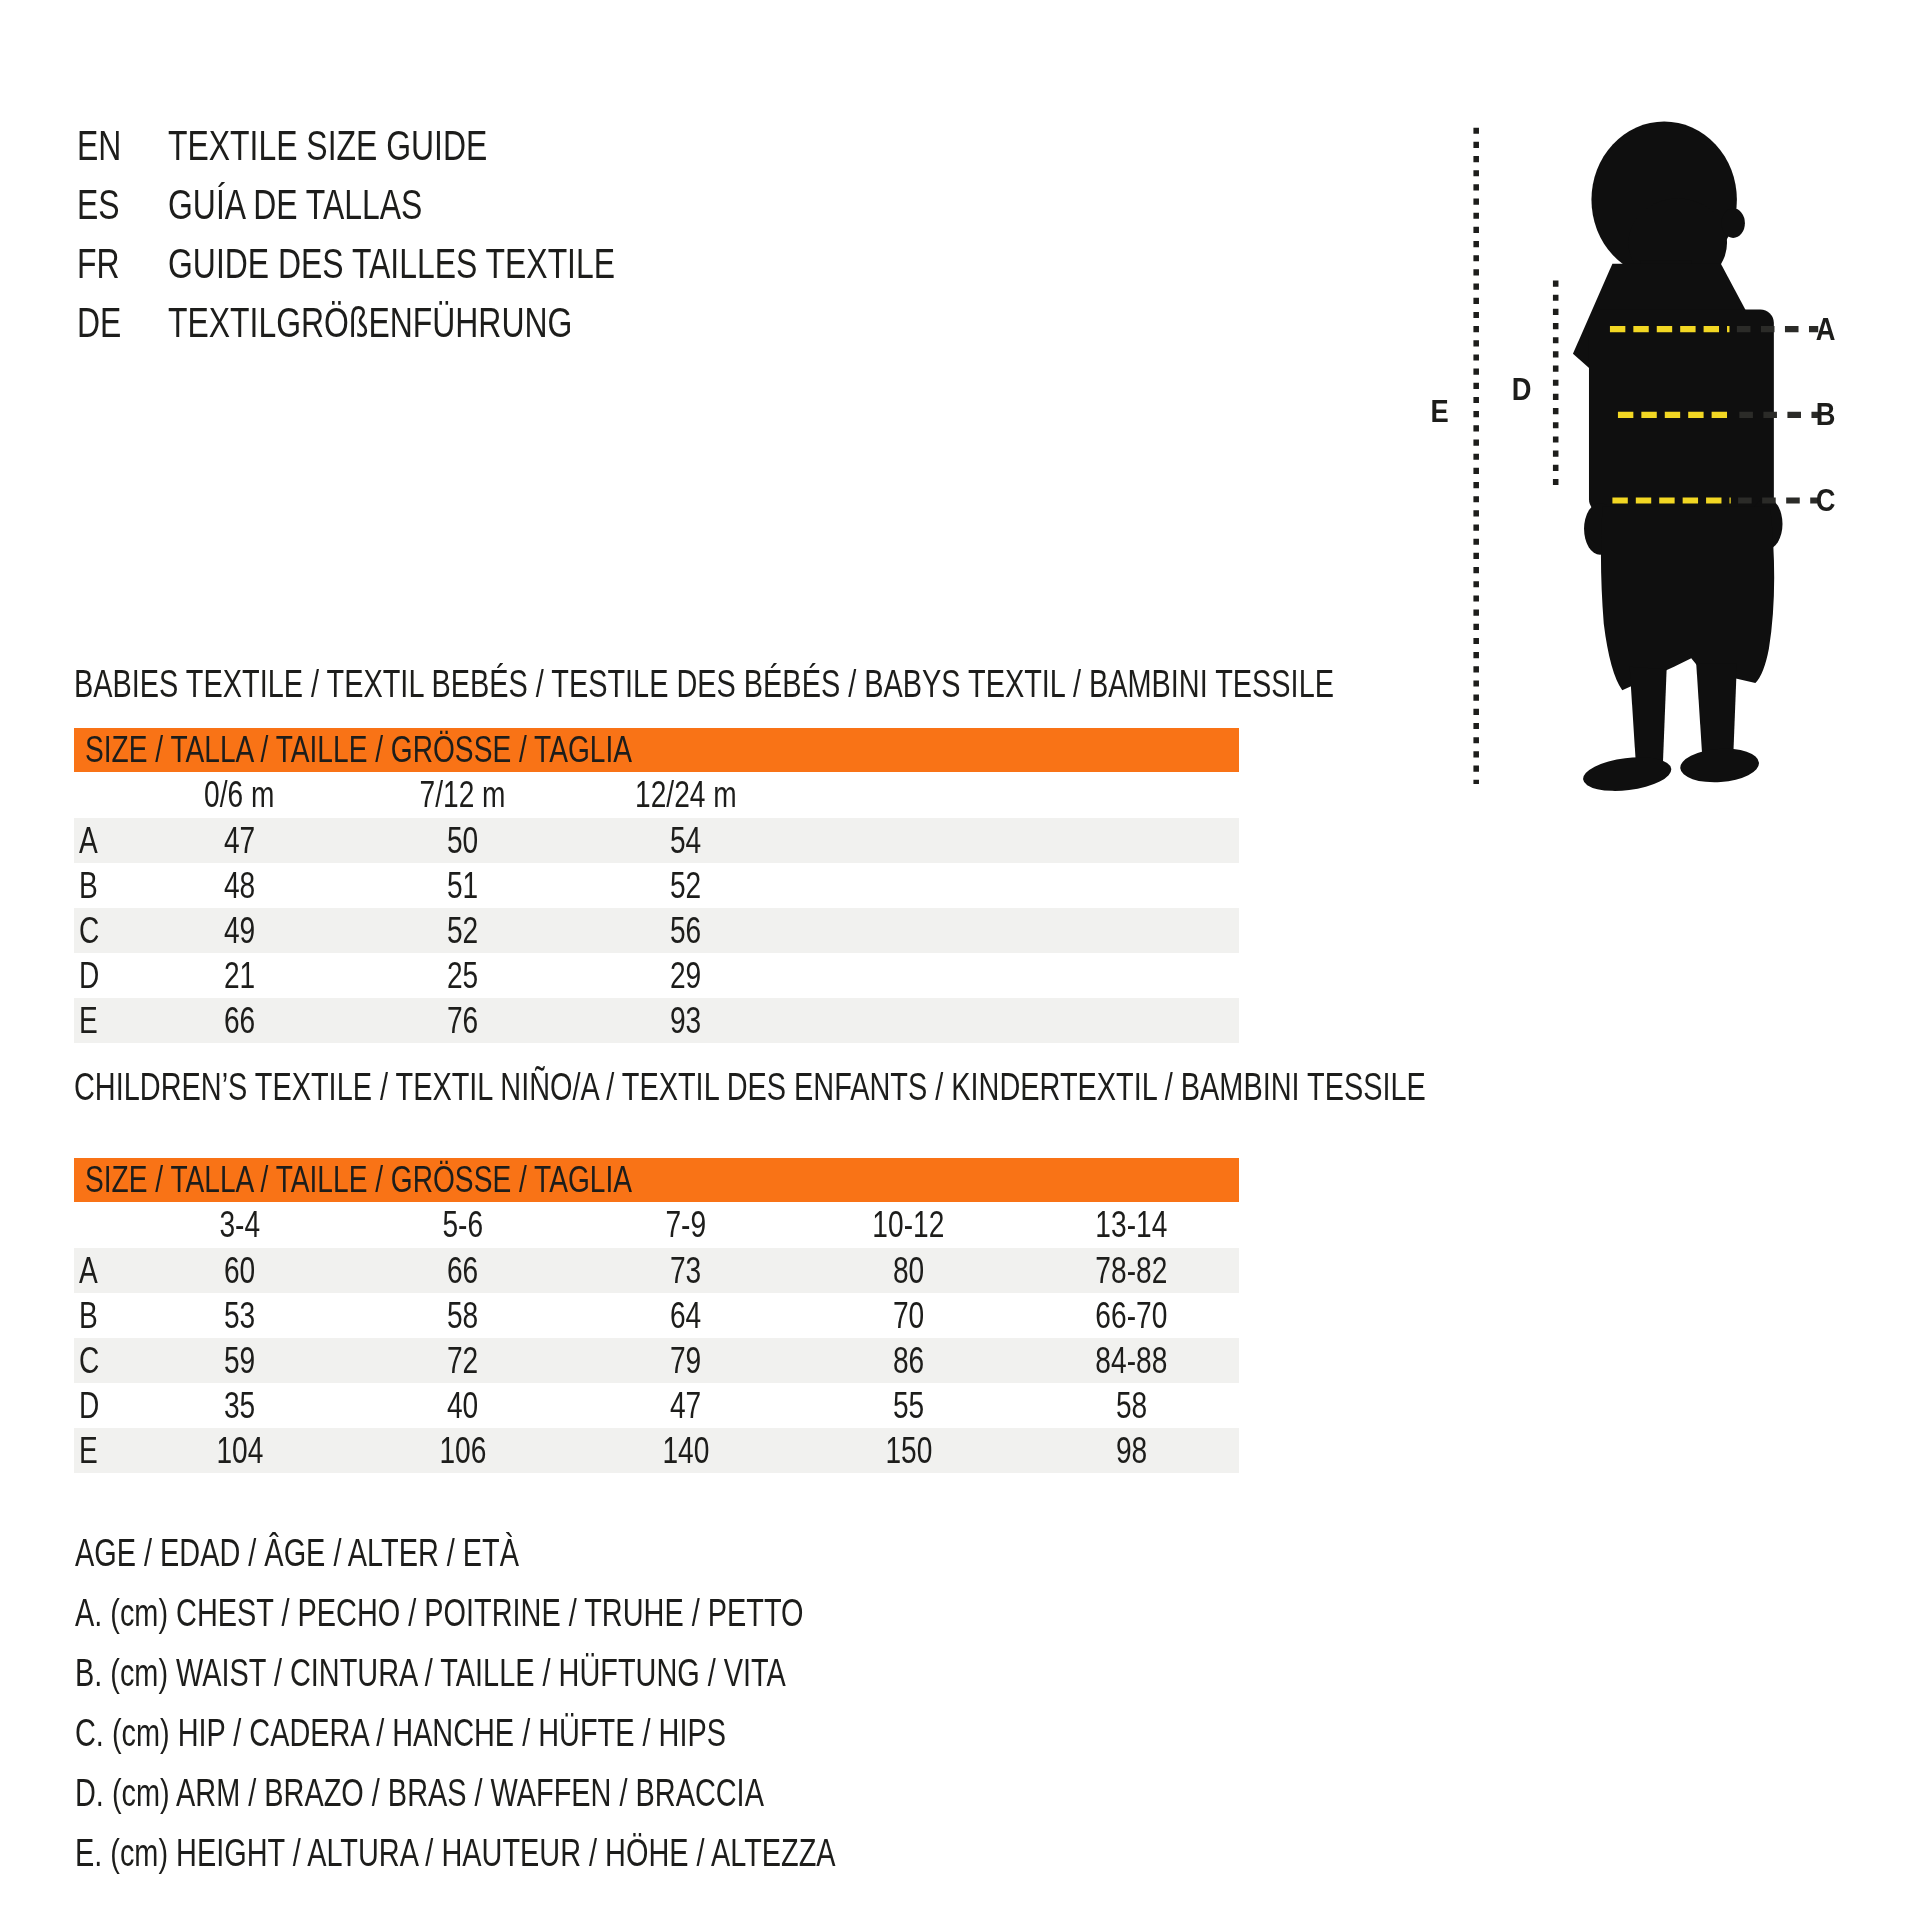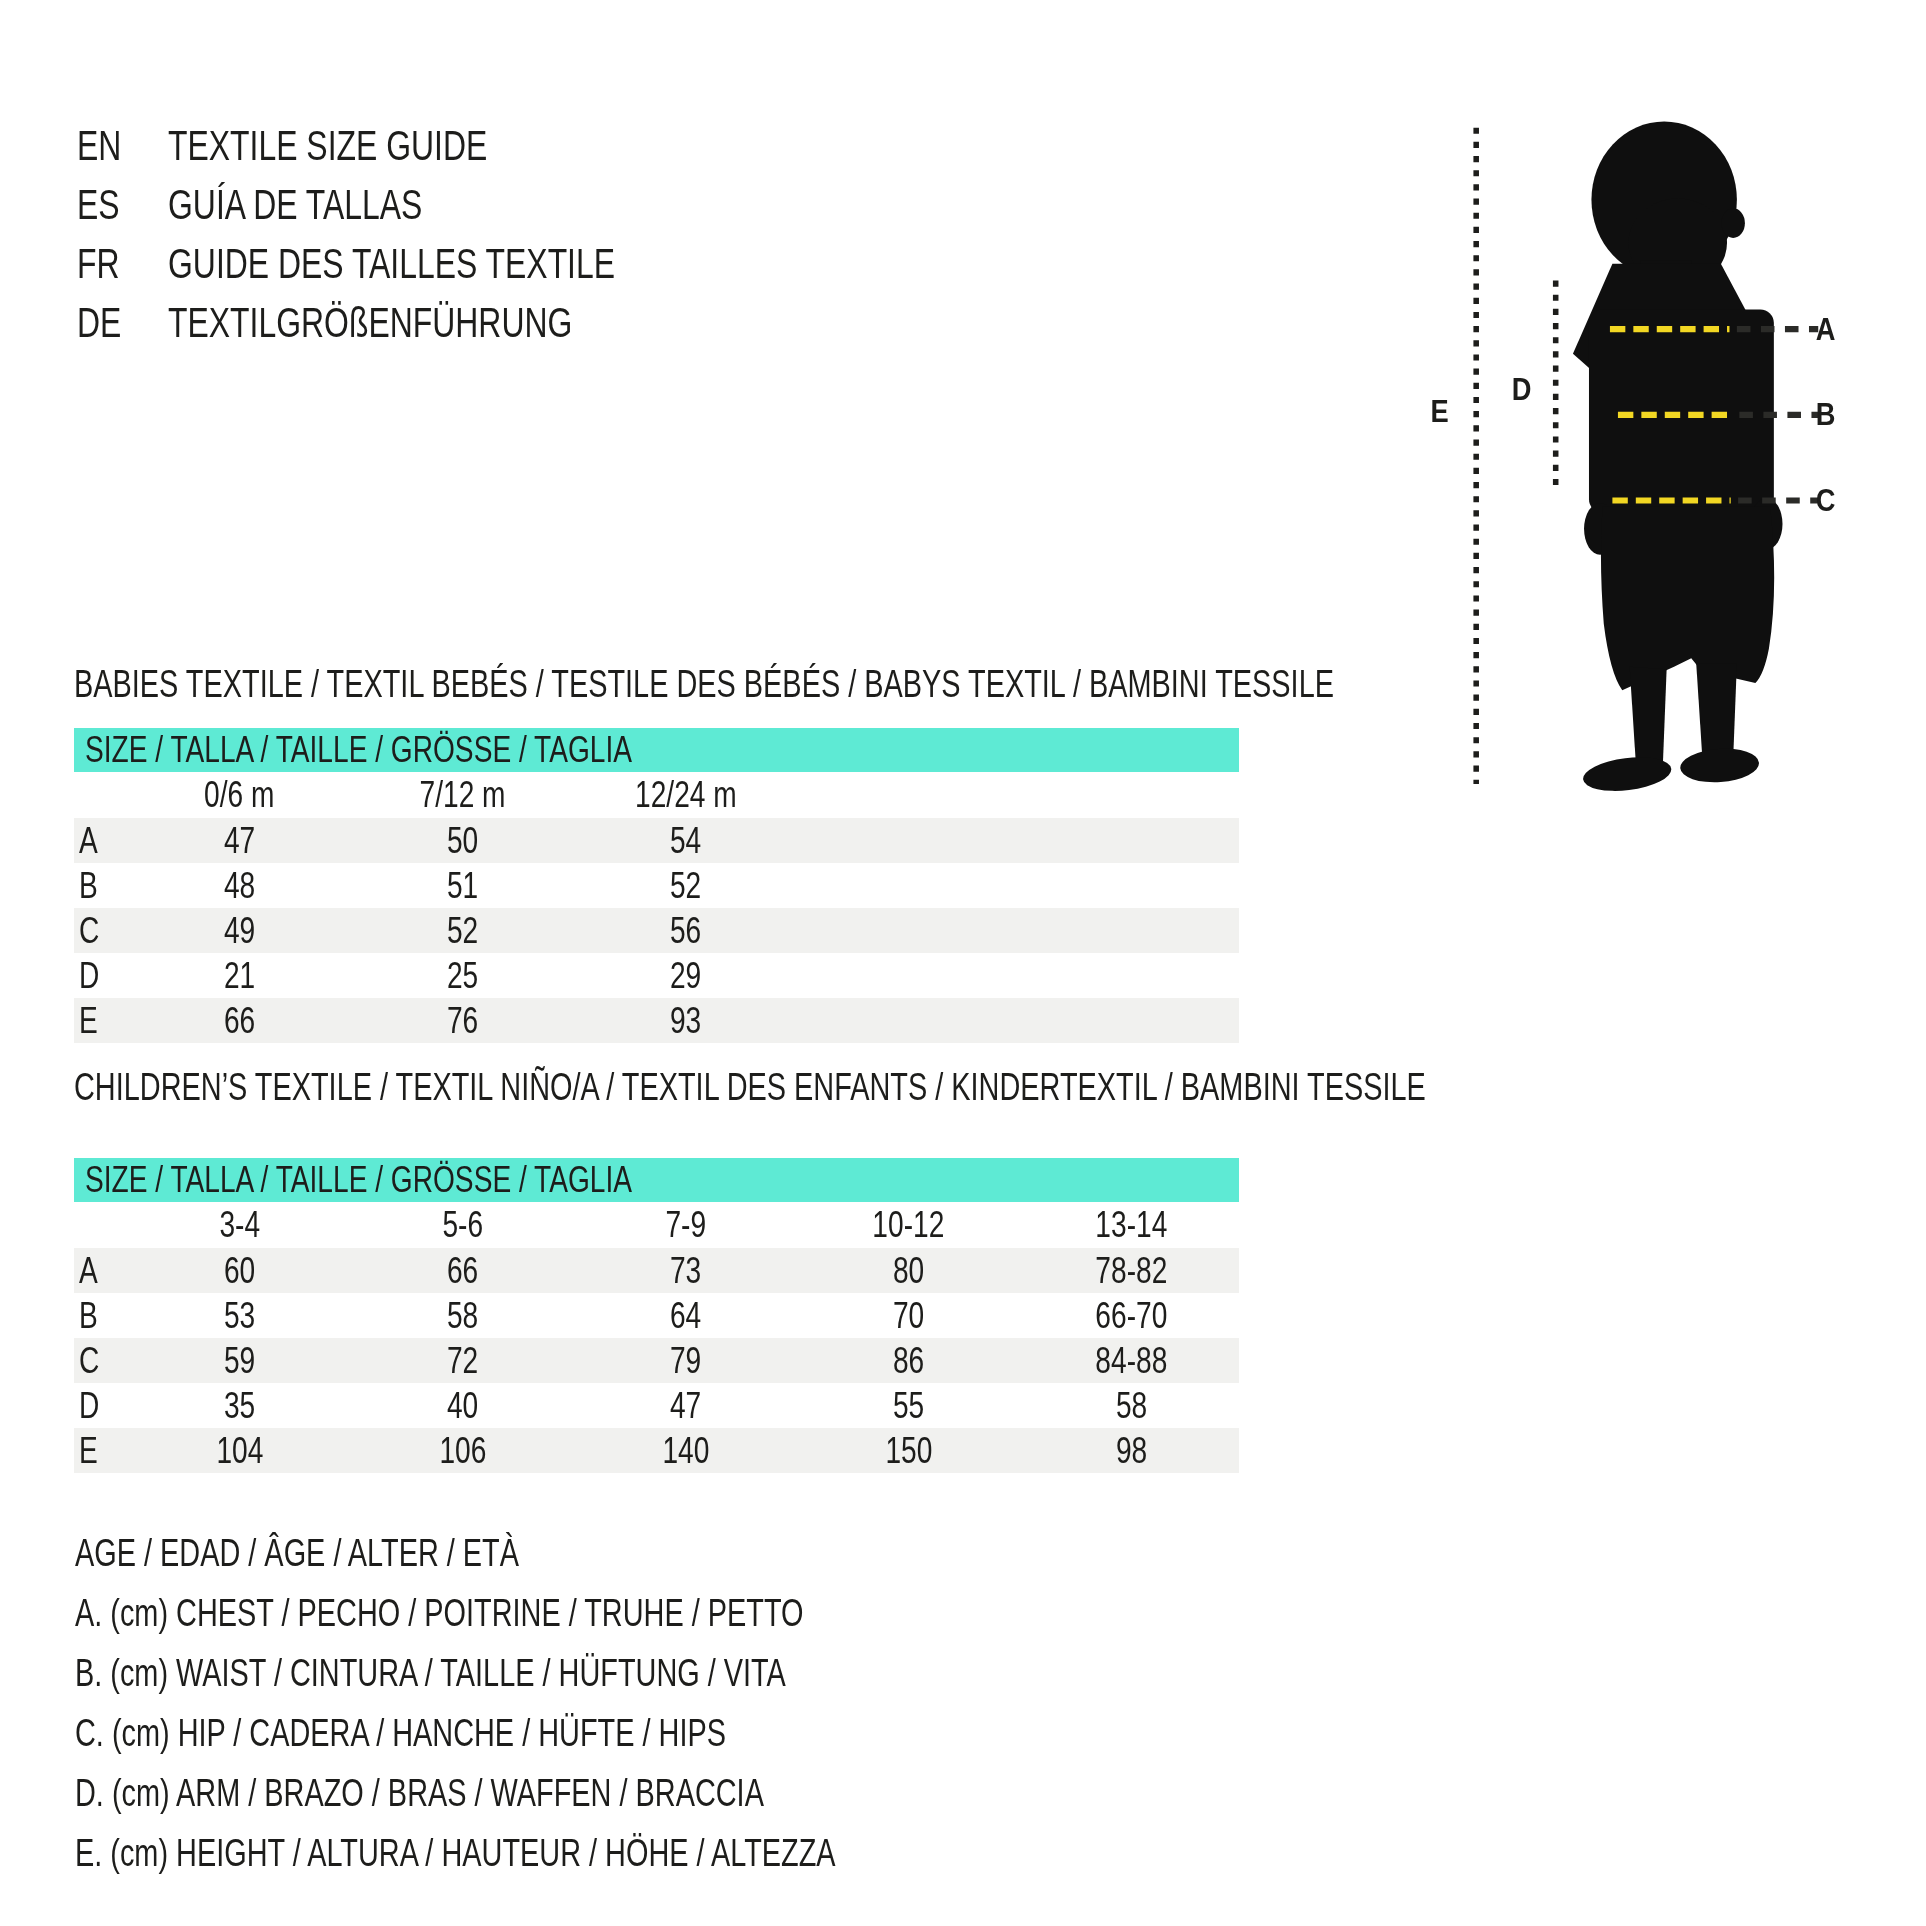--- a/index.html
+++ b/index.html
@@ -18,21 +18,21 @@
 
   
   .section-title{position:absolute;left:74px;font-size:38px;font-weight:500;line-height:38px;white-space:nowrap;}
   .title-babies{top:645px;}
   .title-children{top:1048px;}
 
   
   .table{position:absolute;left:74px;width:1165px;}
   .table-babies{top:708px;}
   .table-children{top:1138px;}
-  .size-bar{height:44px;background:#5eead4;display:flex;align-items:center;padding-left:11px;font-size:37px;font-weight:500;}
+  .size-bar{height:44px;background:#f97316;display:flex;align-items:center;padding-left:11px;font-size:37px;font-weight:500;}
   .col-header{height:46px;display:flex;align-items:center;font-size:37px;font-weight:500;}
   .t-rows{font-size:37px;font-weight:500;}
   .t-row{height:45px;display:flex;align-items:center;}
   .t-row.stripe{background:#f1f1ef;}
   .label-cell{width:49px;flex:0 0 49px;padding-left:5px;display:flex;align-items:center;}
   .cell{width:223px;flex:0 0 223px;display:flex;align-items:center;justify-content:center;}
 
   
   .legend{position:absolute;left:75px;top:1503px;font-size:38px;font-weight:500;}
   .legend-line{height:60px;display:flex;align-items:center;}

